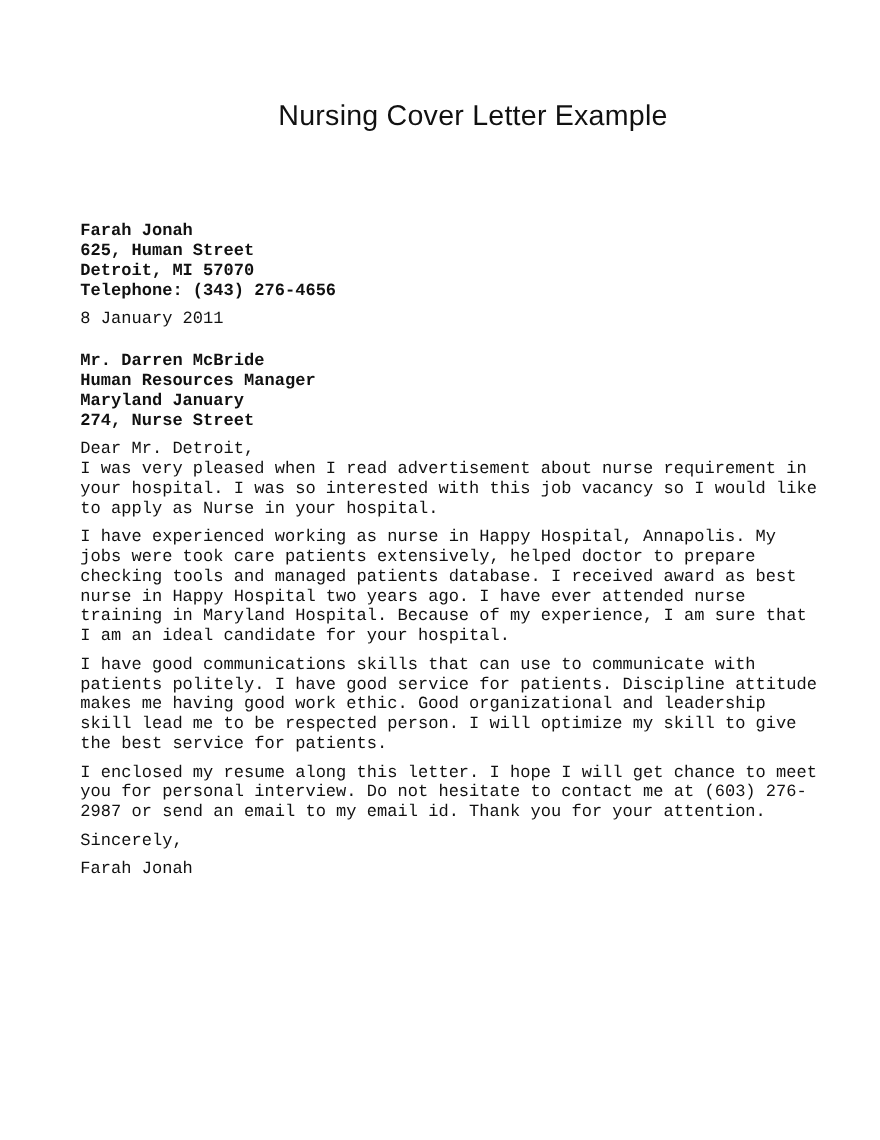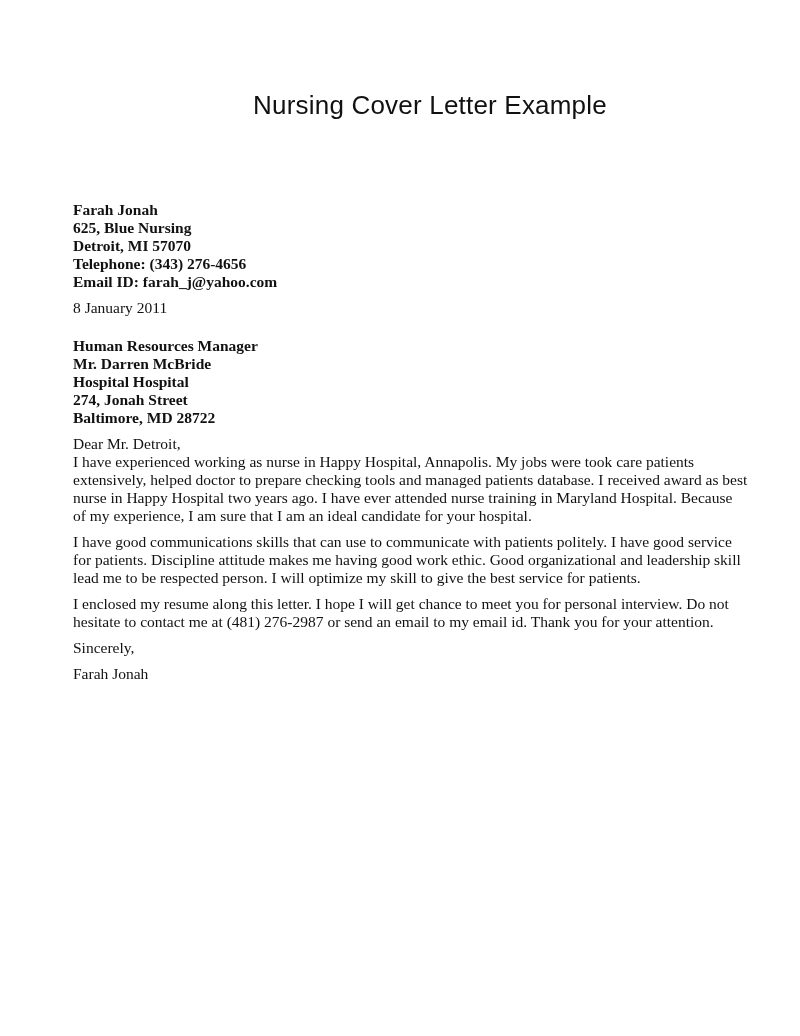--- a/index.html
+++ b/index.html
@@ -26,21 +26,21 @@
     font-weight: 400;
     letter-spacing: 0.2px;
     margin: 0;
     padding-left: 30px;
   }
   .letter-body {
     position: absolute;
     left: 73px;
     top: 201px;
     width: 676px;
-    font-family: Liberation Serif, serif;
+    font-family: Liberation Mono, monospace;
     font-size: 15.5px;
     line-height: 18px;
   }
   .addr-block {
     margin: 0 0 8px 0;
     font-weight: bold;
   }
   .addr-block .line {
     display: block;
   }
@@ -67,43 +67,42 @@
 <body>
 
 <div class="page">
 
   <h1 class="doc-title">Nursing Cover Letter Example</h1>
 
   <div class="letter-body">
 
     <div class="addr-block">
       <span class="line">Farah Jonah</span>
-      <span class="line">625, Blue Nursing</span>
+      <span class="line">625, Human Street</span>
       <span class="line">Detroit, MI 57070</span>
       <span class="line">Telephone: (343) 276-4656</span>
-      <span class="line">Email ID: farah_j@yahoo.com</span>
     </div>
 
     <p class="date-line">8 January 2011</p>
 
     <div class="addr-block">
+      <span class="line">Mr. Darren McBride</span>
       <span class="line">Human Resources Manager</span>
-      <span class="line">Mr. Darren McBride</span>
-      <span class="line">Hospital Hospital</span>
-      <span class="line">274, Jonah Street</span>
-      <span class="line">Baltimore, MD 28722</span>
+      <span class="line">Maryland January</span>
+      <span class="line">274, Nurse Street</span>
     </div>
 
     <p class="salutation">Dear Mr. Detroit,</p>
 
+    <p class="para">I was very pleased when I read advertisement about nurse requirement in your hospital. I was so interested with this job vacancy so I would like to apply as Nurse in your hospital.</p>
 
     <p class="para">I have experienced working as nurse in Happy Hospital, Annapolis. My jobs were took care patients extensively, helped doctor to prepare checking tools and managed patients database. I received award as best nurse in Happy Hospital two years ago. I have ever attended nurse training in Maryland Hospital. Because of my experience, I am sure that I am an ideal candidate for your hospital.</p>
 
     <p class="para">I have good communications skills that can use to communicate with patients politely. I have good service for patients. Discipline attitude makes me having good work ethic. Good organizational and leadership skill lead me to be respected person. I will optimize my skill to give the best service for patients.</p>
 
-    <p class="para">I enclosed my resume along this letter. I hope I will get chance to meet you for personal interview. Do not hesitate to contact me at (481) 276-2987 or send an email to my email id. Thank you for your attention.</p>
+    <p class="para">I enclosed my resume along this letter. I hope I will get chance to meet you for personal interview. Do not hesitate to contact me at (603) 276-2987 or send an email to my email id. Thank you for your attention.</p>
 
     <p class="closing">Sincerely,</p>
 
     <p class="signature">Farah Jonah</p>
 
   </div>
 </div>
 
 </body></html>

